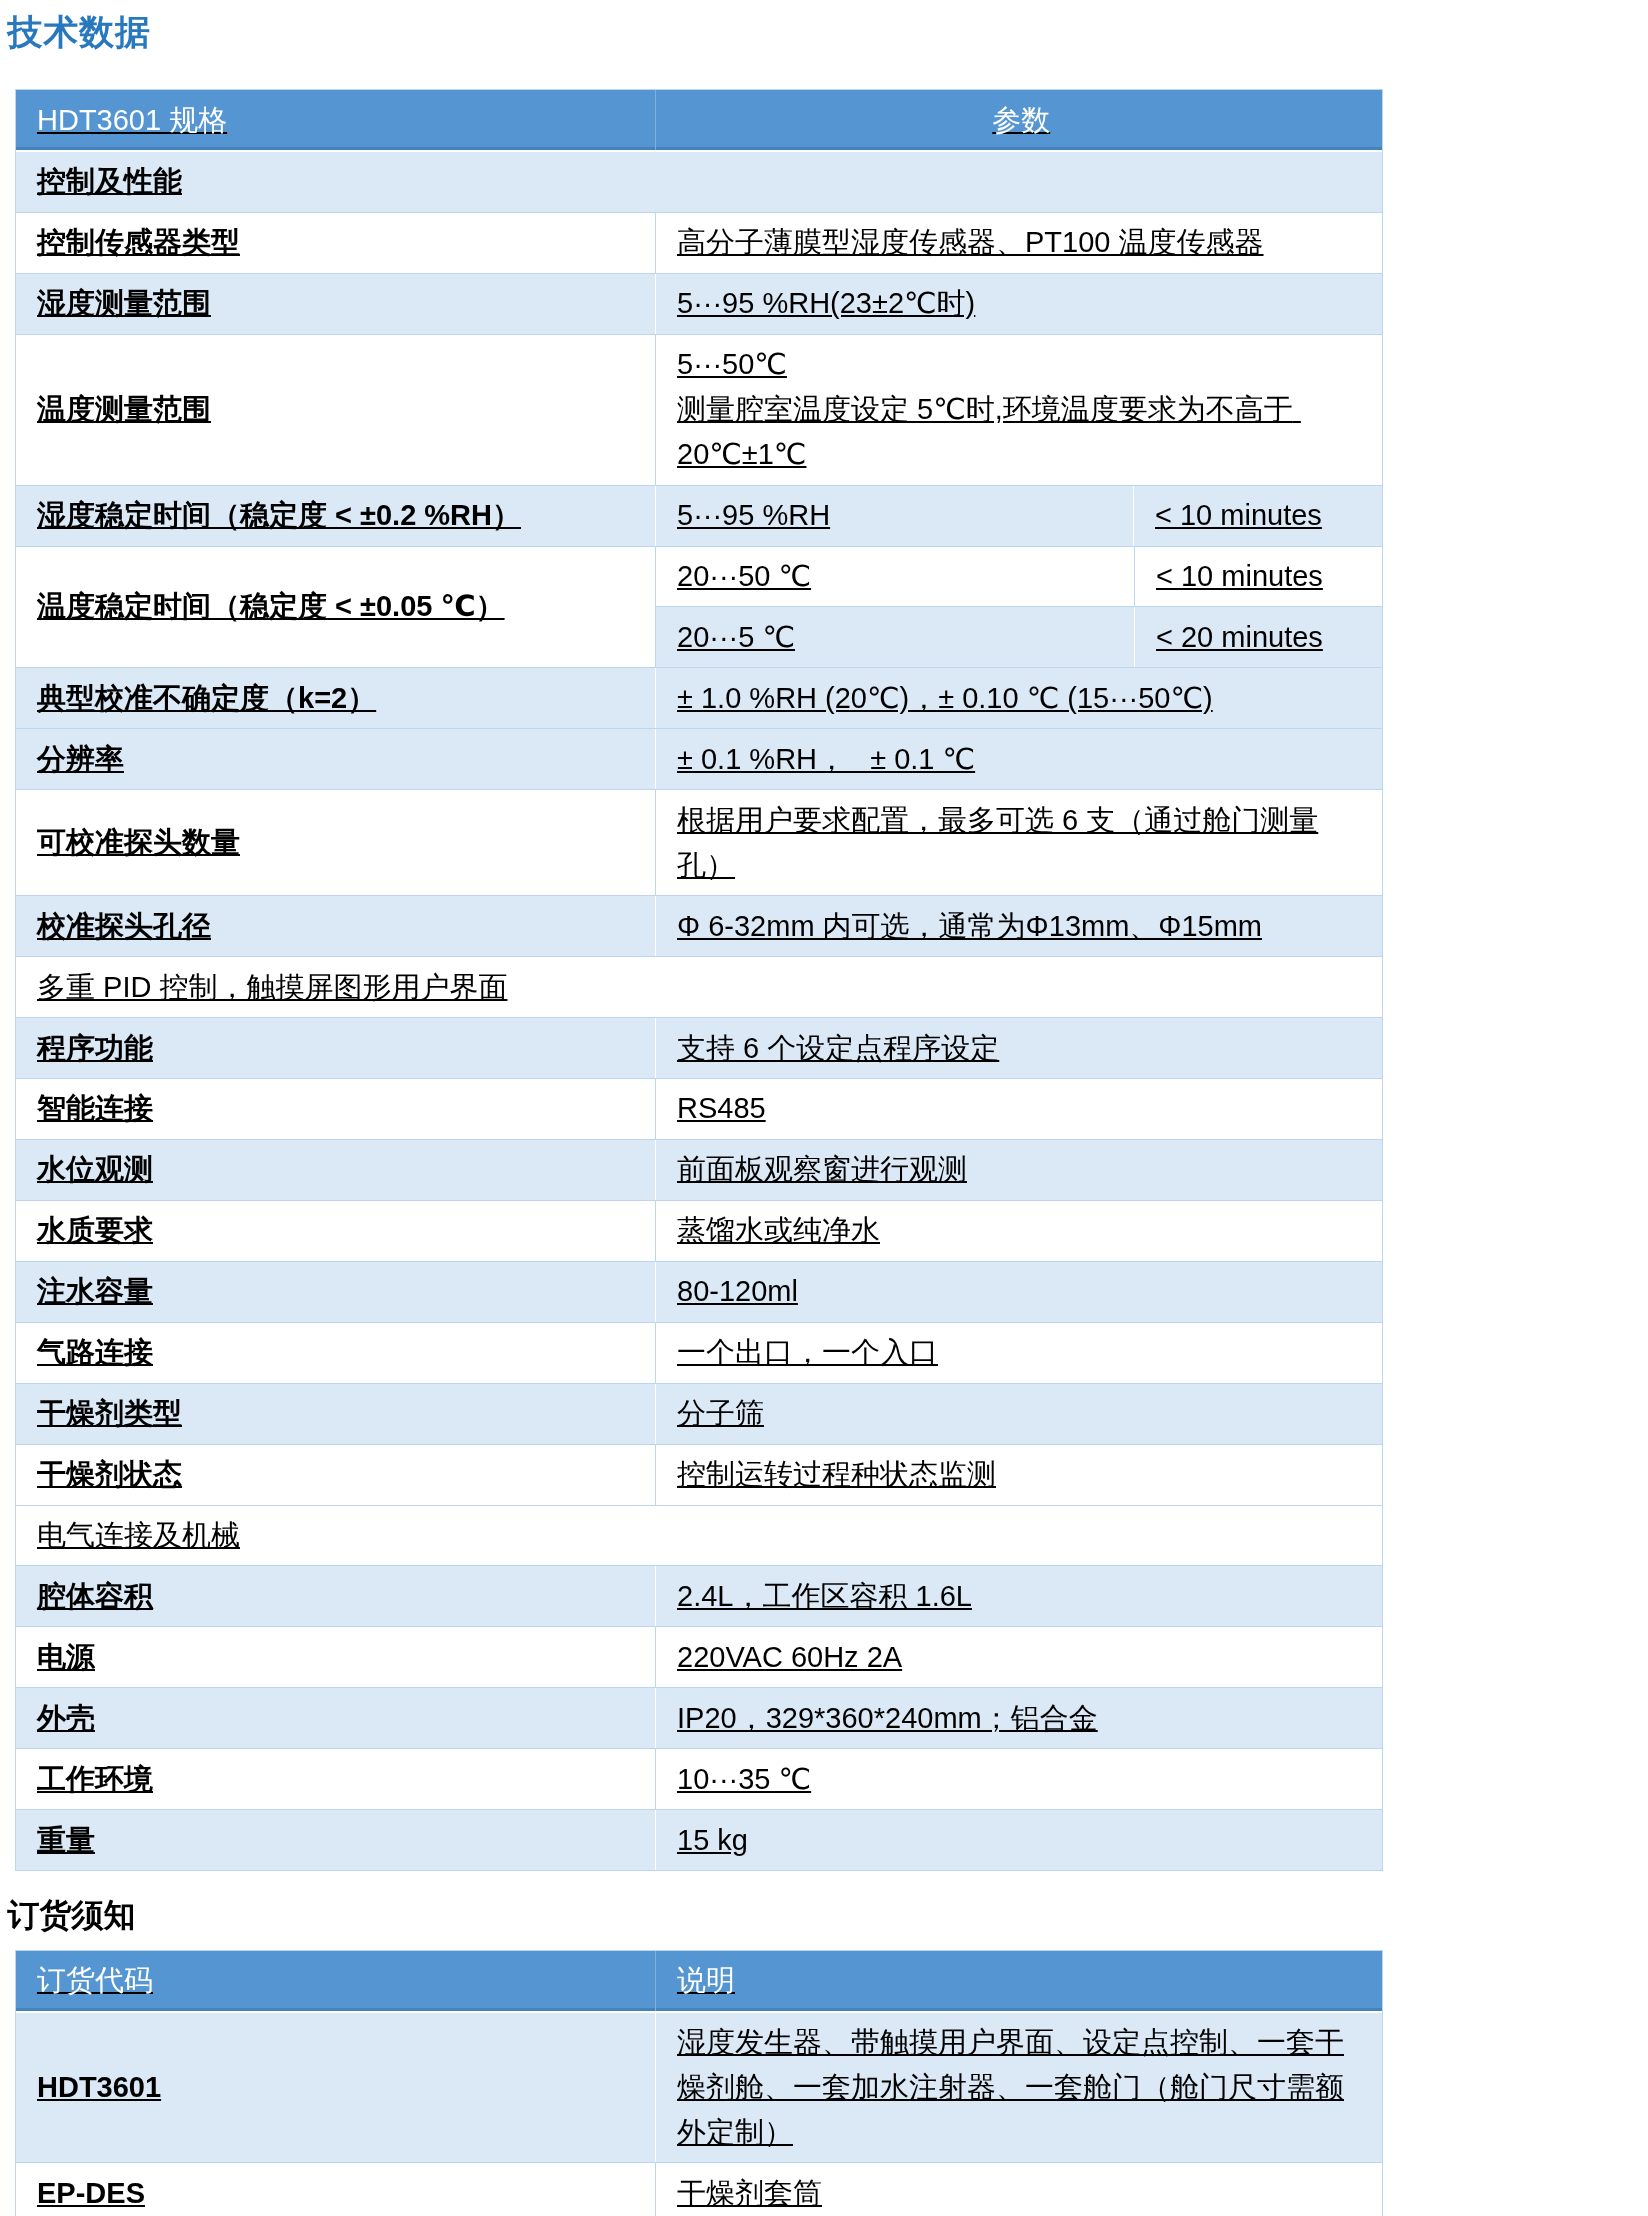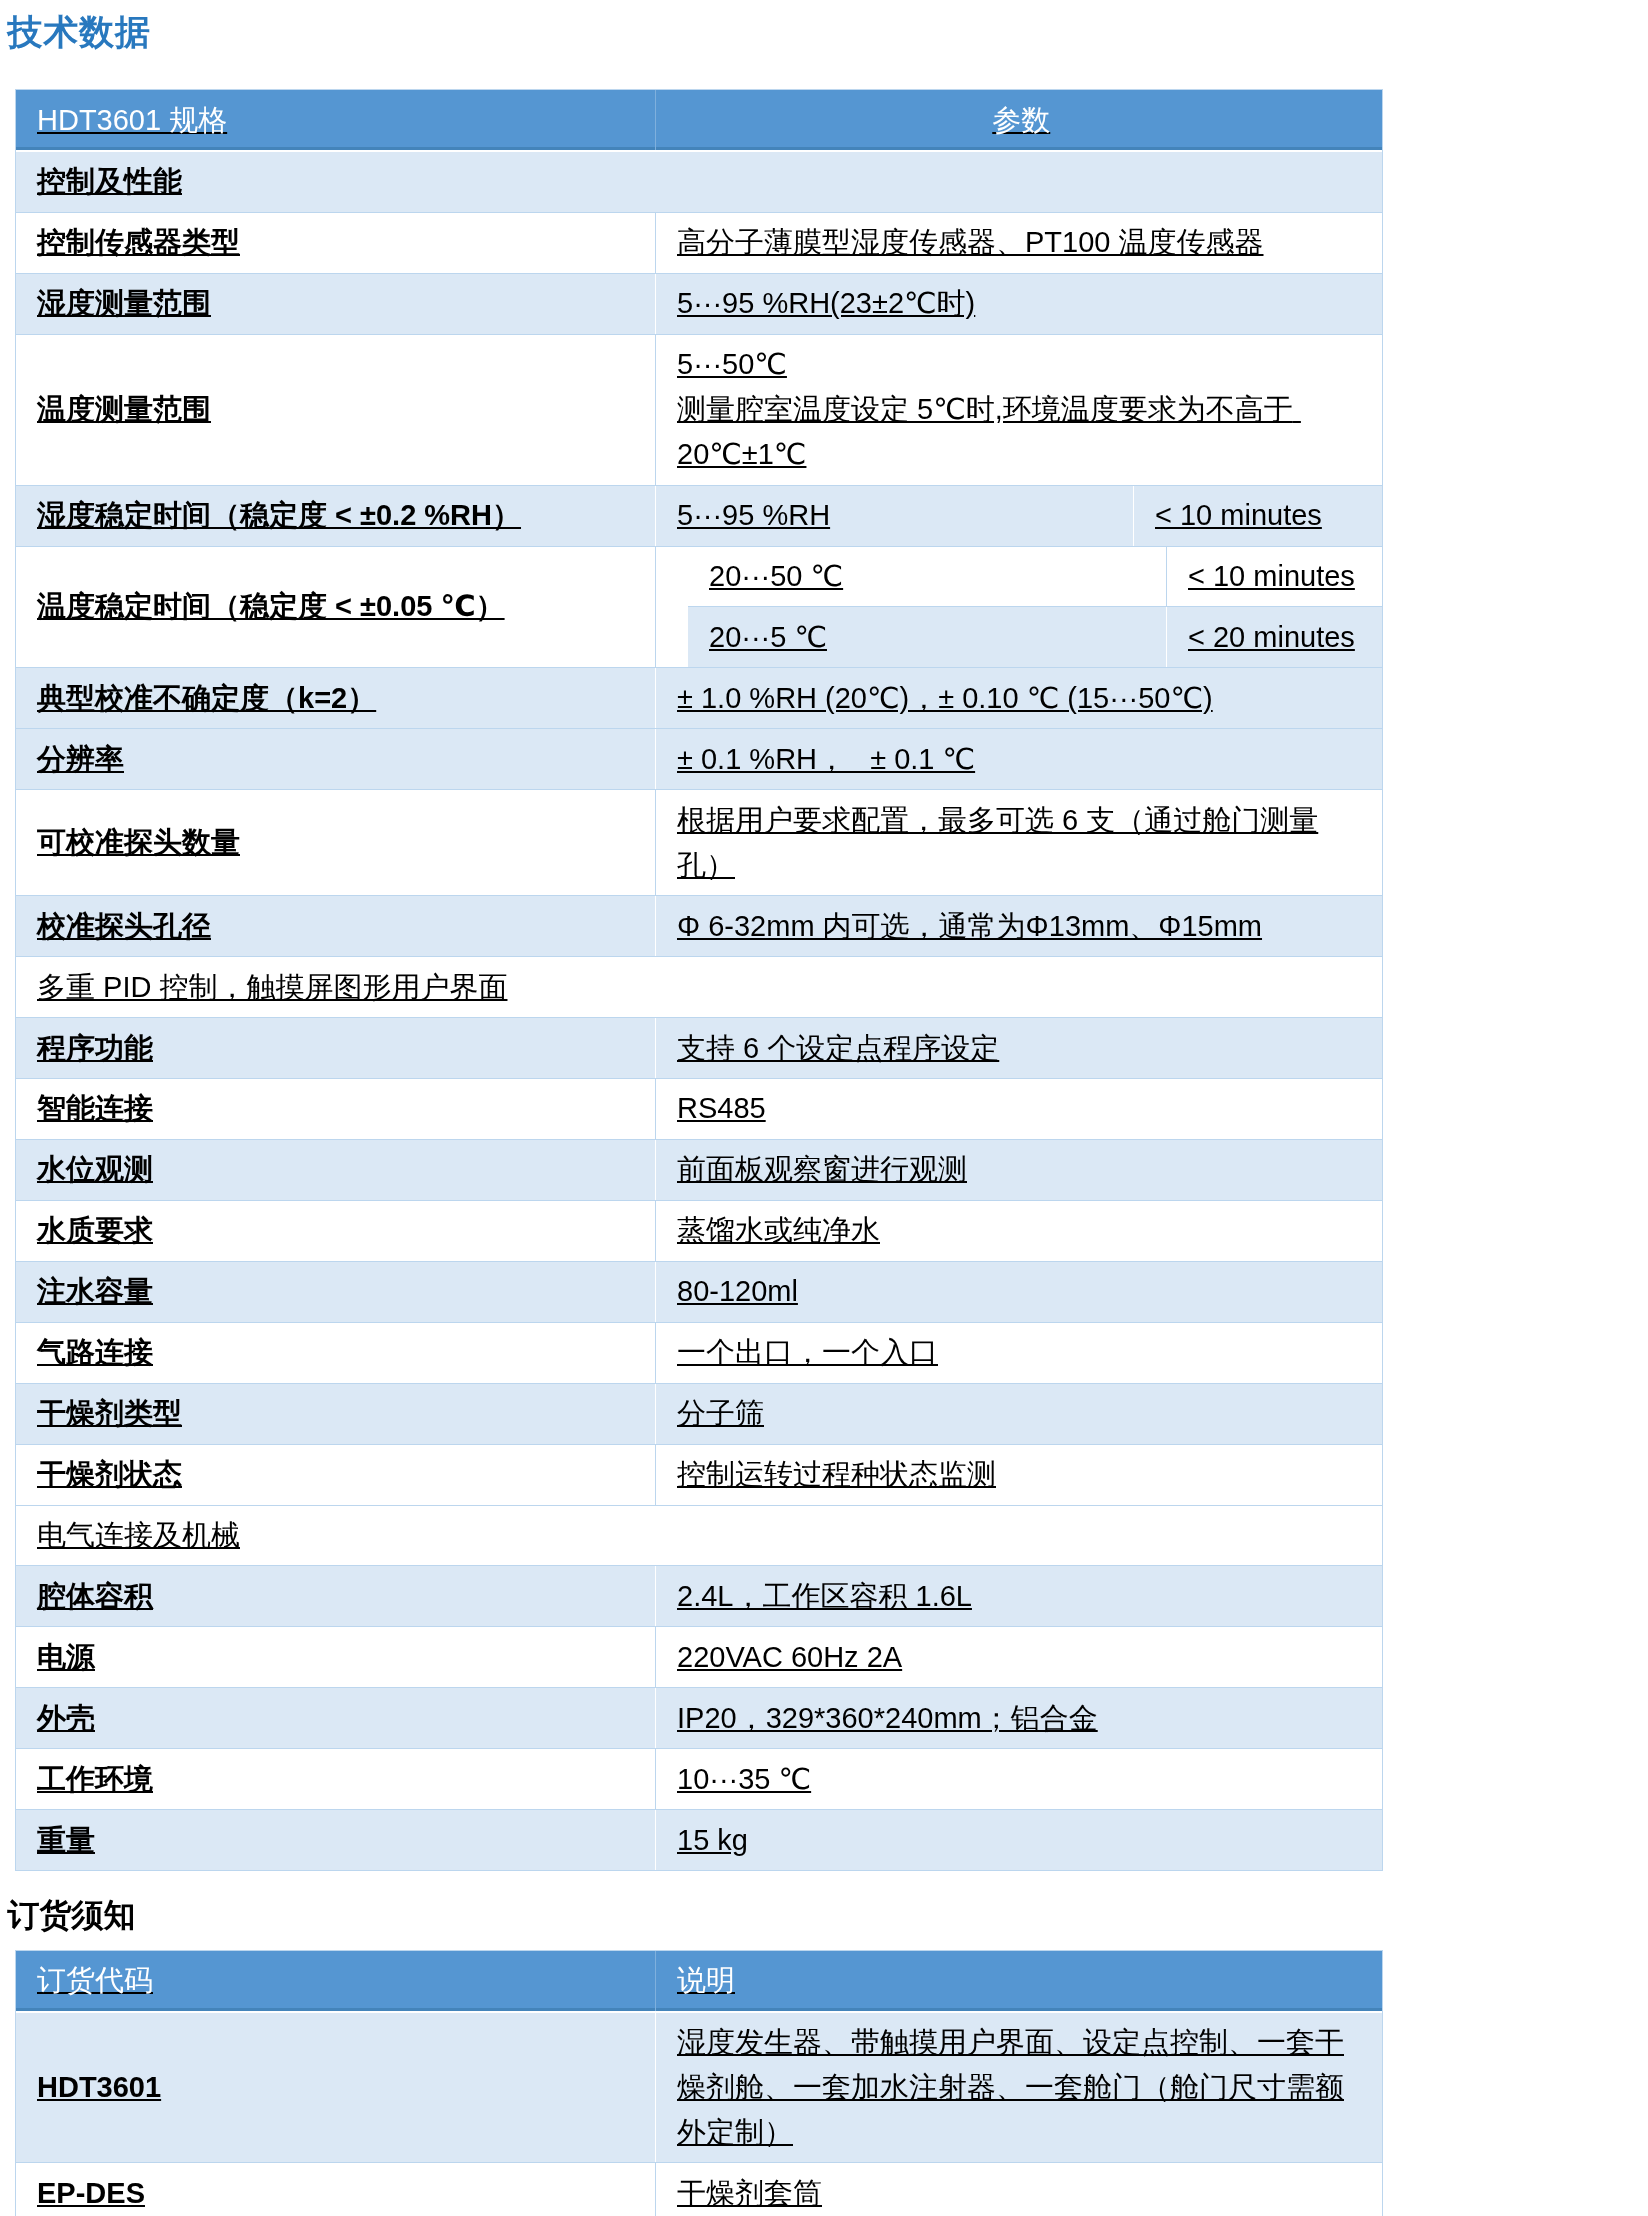--- a/index.html
+++ b/index.html
@@ -74,21 +74,20 @@
   }
   .rows .row + .row{border-top:1.5px solid var(--bd);}
   .row.band{background:var(--band-bg);justify-content:center;}
   .row > .cell + .cell{border-left:1.5px solid var(--bd);}
   .row.band > .cell + .cell{border-left-color:#ffffff;}
   .subcol{
     flex:1 1 auto;
     display:flex;
     flex-direction:column;
     border-left:1.5px solid var(--bd);
-    padding-left:32px;
   }
   .subrow{display:flex;min-height:50px;background:#ffffff;align-items:stretch;}
   .subrow.band{background:var(--band-bg);}
   .subrow + .subrow{border-top:1.5px solid var(--bd);}
   .subrow .cell + .cell{border-left:1.5px solid var(--bd);}
   .subrow.band .cell + .cell{border-left-color:#ffffff;}
 </style>
 </head>
 <body>
 

